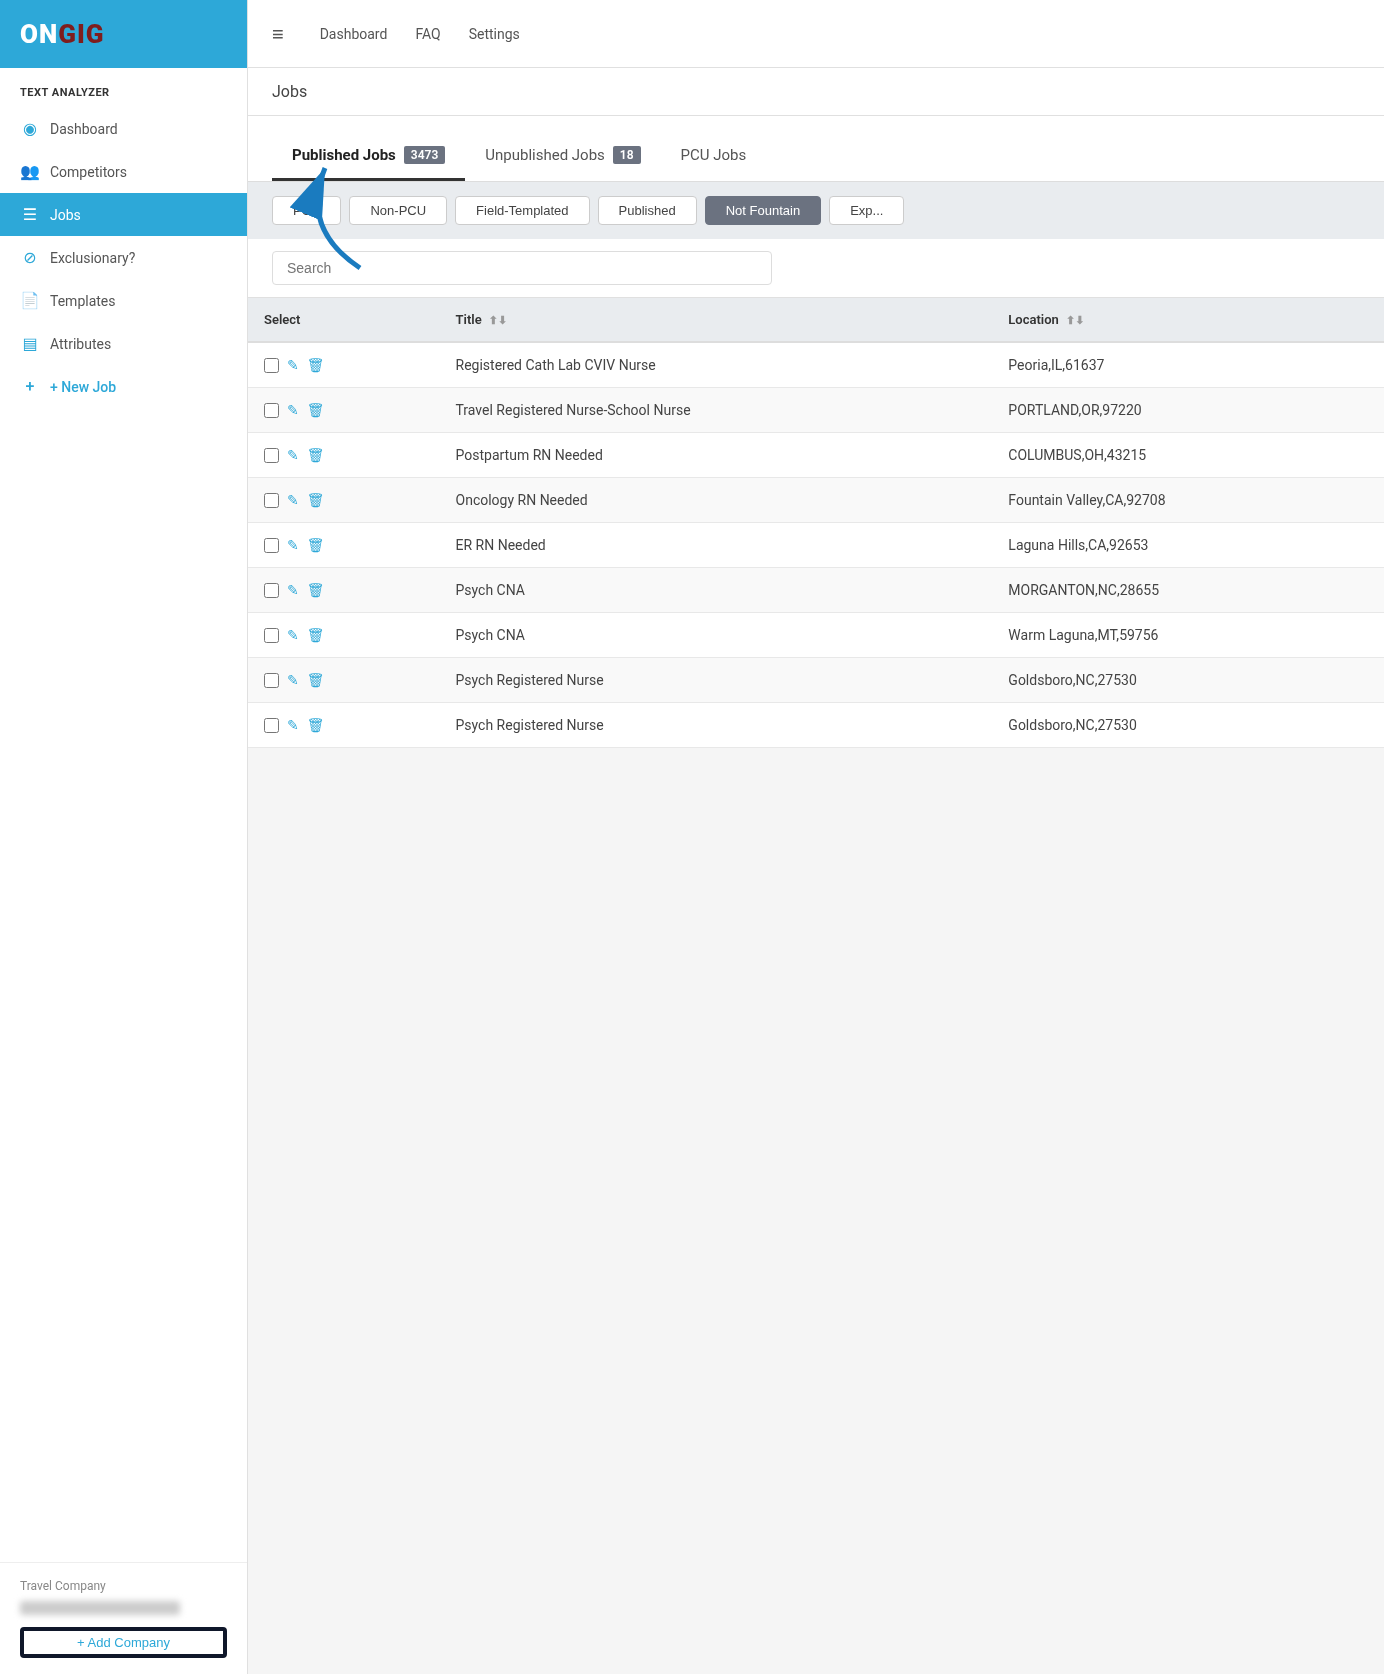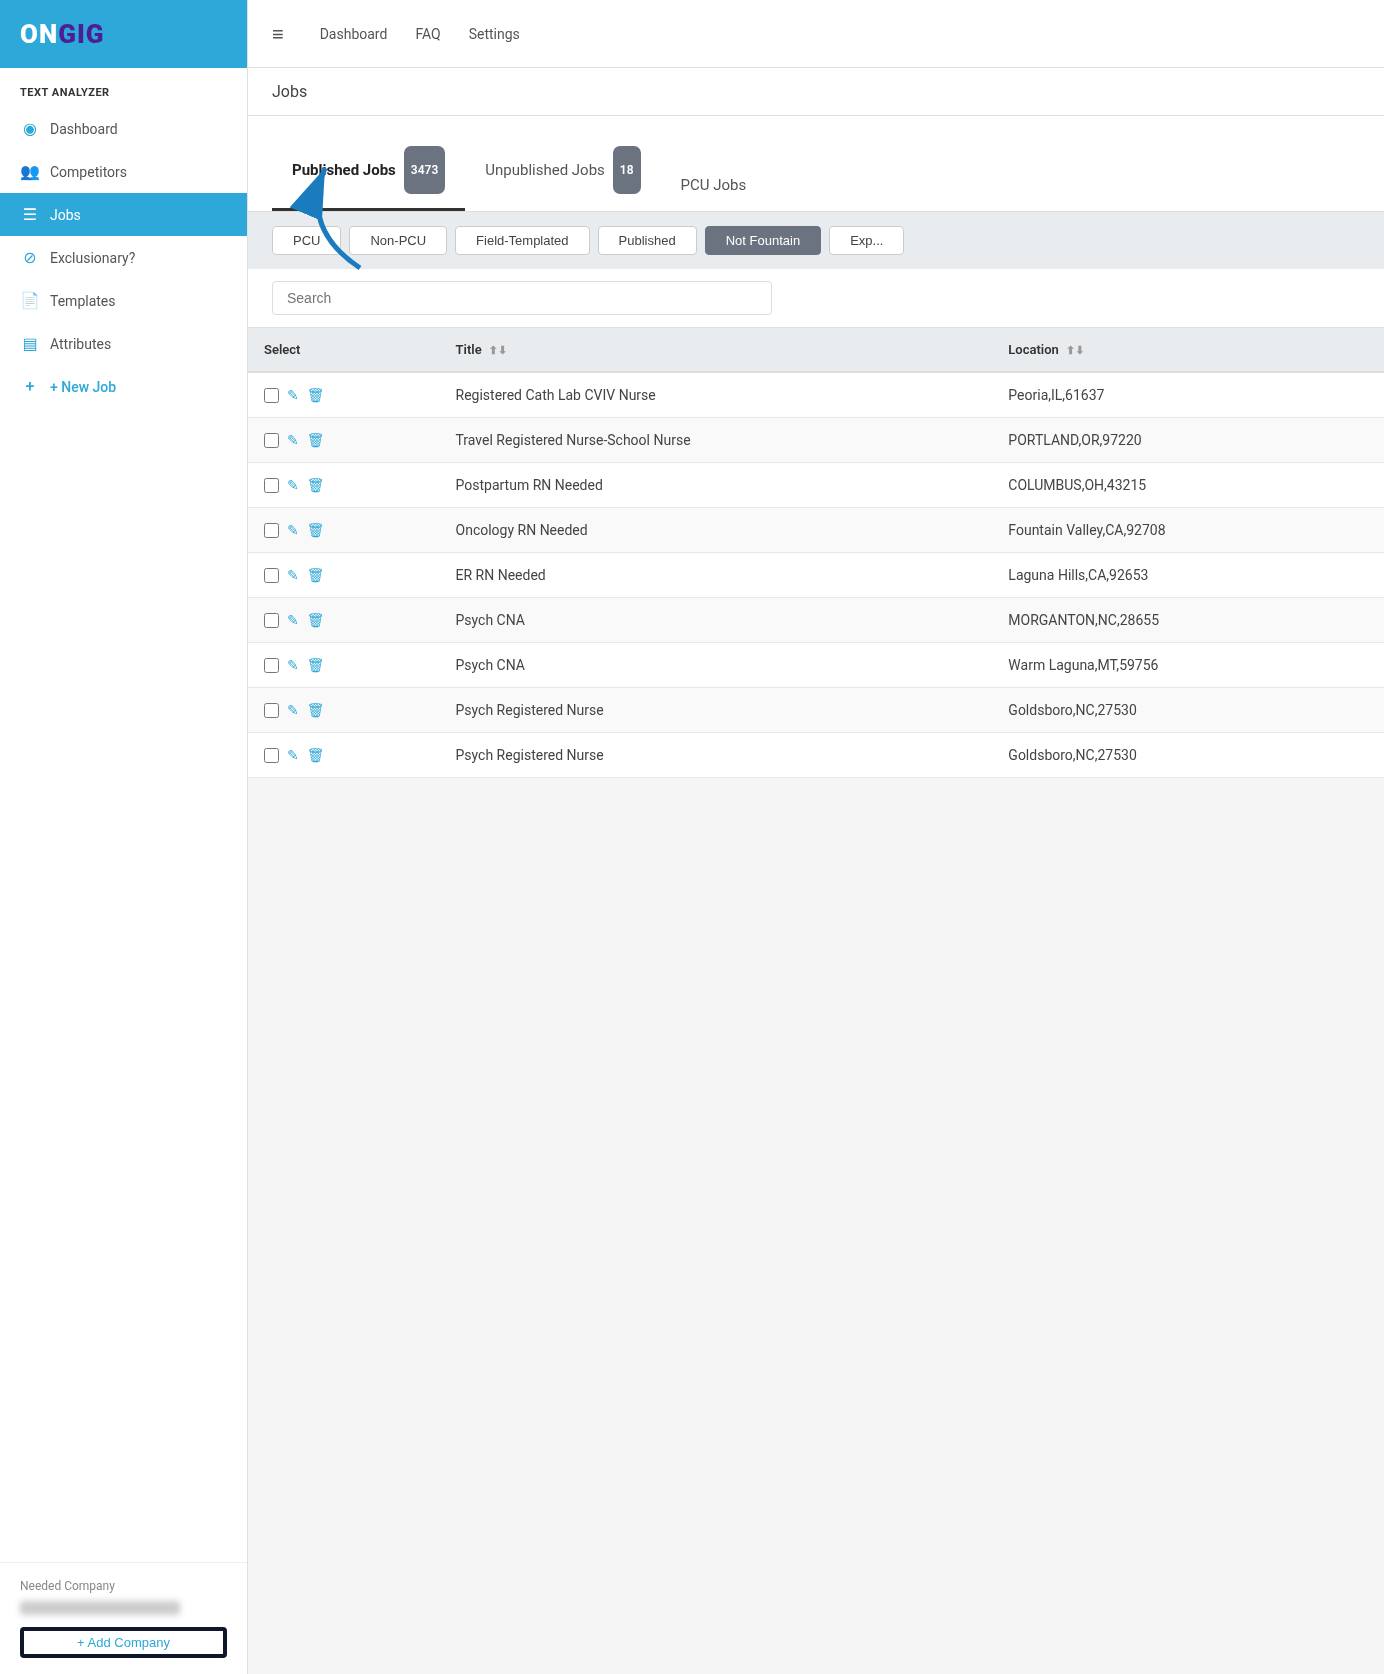--- a/index.html
+++ b/index.html
@@ -23,21 +23,21 @@
       align-items: center;
       height: 68px;
     }
     .logo-text {
       color: #fff;
       font-size: 26px;
       font-weight: 900;
       letter-spacing: 1px;
     }
     .logo-on { color: #fff; }
-    .logo-gig { color: #4c1d95; }
+    .logo-gig { color: #7f1d1d; }
     .sidebar-section-label {
       padding: 18px 20px 8px;
       font-size: 11px;
       font-weight: 700;
       color: #333;
       letter-spacing: 0.5px;
       text-transform: uppercase;
     }
     .sidebar-nav { list-style: none; flex: 1; }
     .sidebar-nav li {
@@ -151,22 +151,22 @@
       border-bottom: 3px solid transparent;
     }
     .main-tab.active {
       color: #222;
       font-weight: 700;
       border-bottom: 3px solid #333;
     }
     .tab-badge {
       background: #6b7280;
       color: #fff;
-      border-radius: 7px;
-      padding: 17px 7px;
+      border-radius: 2px;
+      padding: 2px 7px;
       font-size: 12px;
       font-weight: 600;
     }
 
     
     .filter-bar {
       background: #e9ecef;
       padding: 14px 24px;
       display: flex;
       align-items: center;
@@ -313,21 +313,21 @@
       <span class="nav-icon">▤</span>
       <span>Attributes</span>
     </li>
     <li class="new-job-item">
       <span class="nav-icon" style="color:#2da8d8;">+</span>
       <span>+ New Job</span>
     </li>
   </ul>
 
   <div class="sidebar-bottom">
-    <div class="change-company-label">Needed Company</div>
+    <div class="change-company-label">Travel Company</div>
     <div class="blurred-text"></div>
     <button class="add-company-btn">+ Add Company</button>
   </div>
 </div>
 
 <div class="main">
   <nav class="top-nav">
     <span class="hamburger">≡</span>
     <a class="top-nav-link">Dashboard</a>
     <a class="top-nav-link">FAQ</a>

